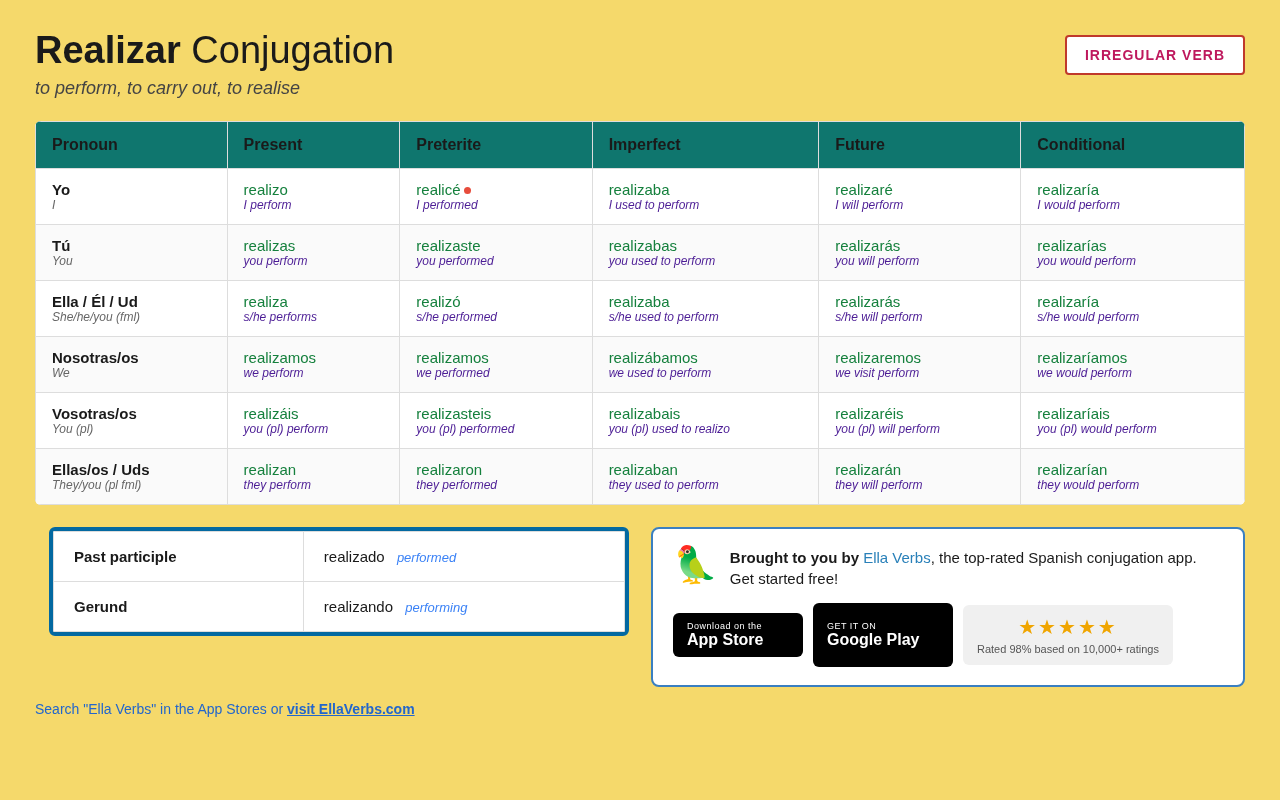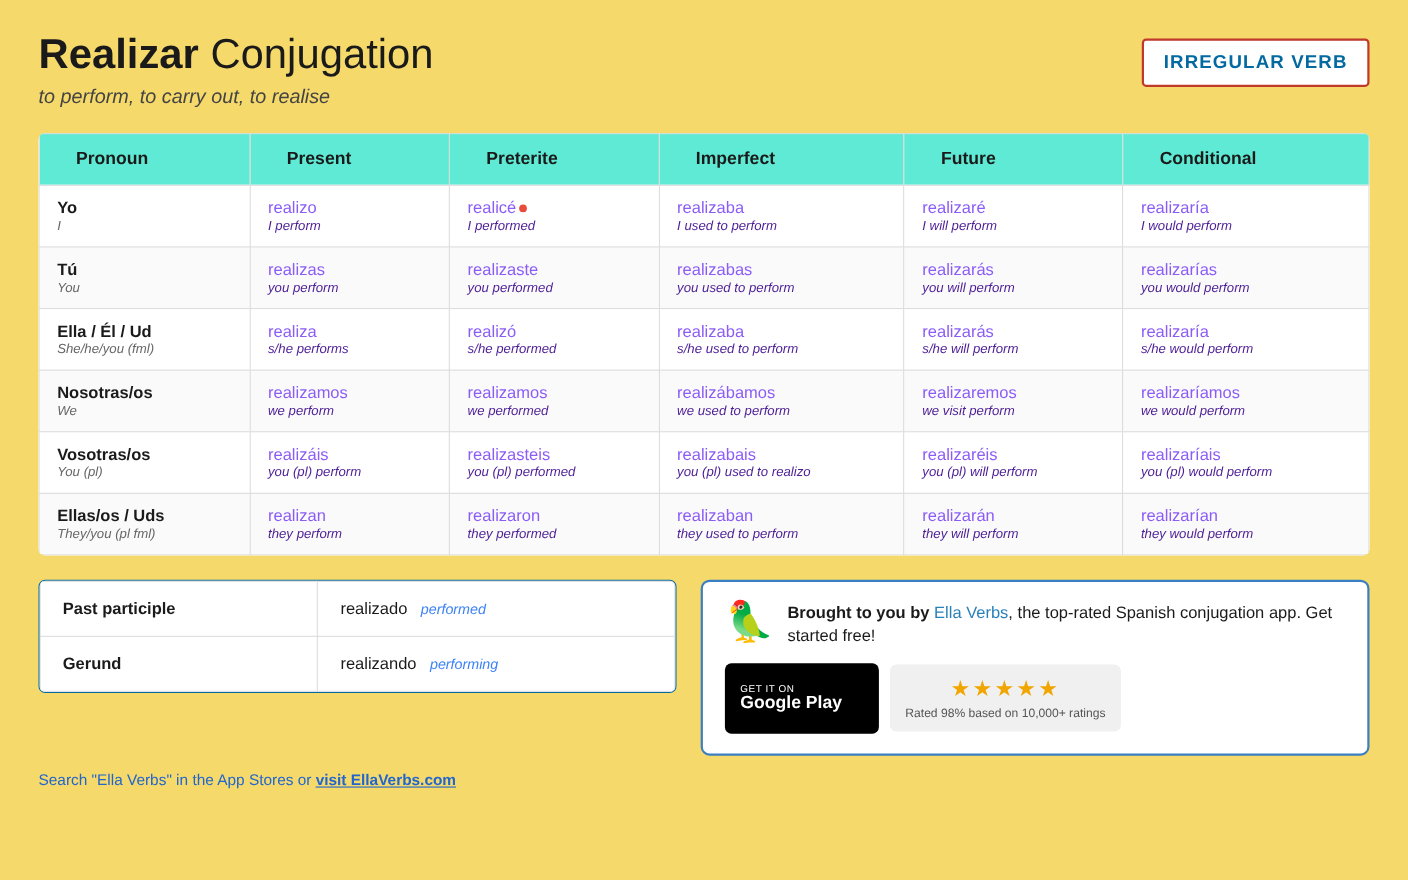--- a/index.html
+++ b/index.html
@@ -27,41 +27,41 @@
       font-weight: 800;
     }
     .title-block .subtitle {
       font-size: 18px;
       font-style: italic;
       color: #444;
       margin-top: 6px;
     }
     .irregular-badge {
       border: 2px solid #c0392b;
-      color: #0369a1;
+      color: #be185d;
       font-weight: 700;
-      font-size: 17px;
+      font-size: 14px;
       letter-spacing: 1px;
       padding: 10px 18px;
       background: white;
       border-radius: 4px;
       white-space: nowrap;
       margin-top: 5px;
     }
     .main-table {
       width: 100%;
       border-collapse: collapse;
       background: white;
       border-radius: 6px;
       overflow: hidden;
       margin-bottom: 22px;
     }
     .main-table th {
-      background: #5eead4;
-      padding: 14px 33px;
+      background: #0f766e;
+      padding: 14px 16px;
       text-align: left;
       font-size: 16px;
       font-weight: 700;
       color: #1a1a1a;
       border: 1px solid #ddd;
     }
     .main-table td {
       padding: 12px 16px;
       border: 1px solid #ddd;
       vertical-align: top;
@@ -79,21 +79,21 @@
       display: block;
     }
     .pronoun-sub {
       font-size: 12px;
       font-style: italic;
       color: #666;
       display: block;
     }
     .verb-main {
       font-size: 15px;
-      color: #8b5cf6;
+      color: #15803d;
       display: block;
     }
     .verb-sub {
       font-size: 12px;
       font-style: italic;
       color: #4c1d95;
       display: block;
     }
     .red-dot {
       display: inline-block;
@@ -106,22 +106,23 @@
     }
     .bottom-section {
       display: flex;
       gap: 22px;
       align-items: flex-start;
     }
     .participle-table {
       background: white;
       border-radius: 6px;
       overflow: hidden;
-      border: 1px solid #0369a1;
+      border: 4px solid #0369a1;
       min-width: 580px;
+      margin-left: 14px;
     }
     .participle-table table {
       width: 100%;
       border-collapse: collapse;
     }
     .participle-table td {
       padding: 16px 20px;
       border: 1px solid #ddd;
       font-size: 15px;
     }
@@ -446,20 +447,24 @@
   </div>
 
   <div class="promo-box">
     <div class="promo-top">
       <div class="promo-icon">🦜</div>
       <div class="promo-text">
         <strong>Brought to you by </strong><a href="#">Ella Verbs</a><span>, the top-rated Spanish conjugation app. Get started free!</span>
       </div>
     </div>
     <div class="promo-bottom">
+      <div class="app-store-btn">
+        <span class="small-text">Download on the</span>
+        <span class="big-text">App Store</span>
+      </div>
       <div class="google-play-btn">
         <span class="small-text">GET IT ON</span>
         <span class="big-text">Google Play</span>
       </div>
       <div class="rating-box">
         <div class="stars">★★★★★</div>
         <div class="rating-text">Rated 98% based on 10,000+ ratings</div>
       </div>
     </div>
   </div>

